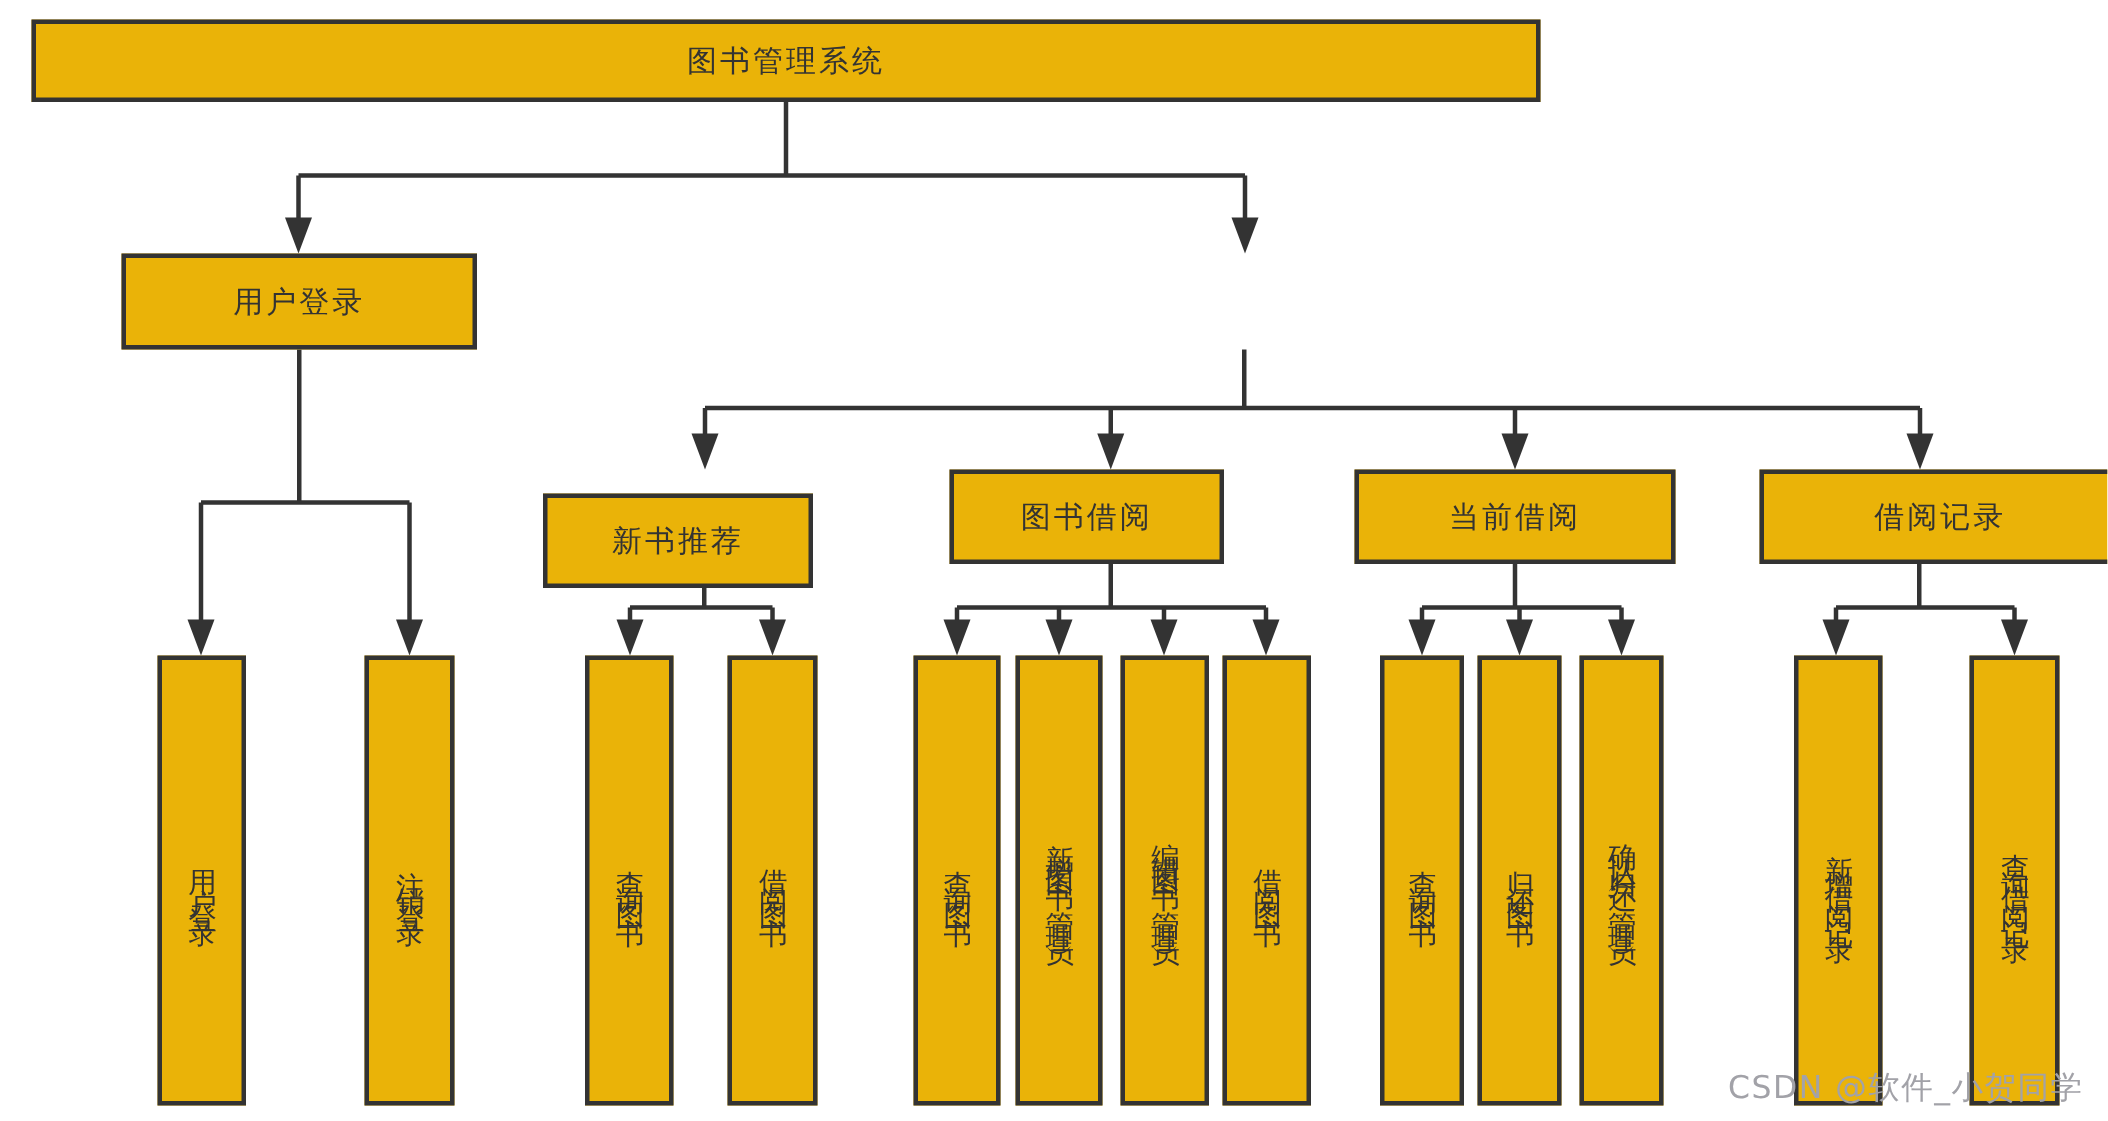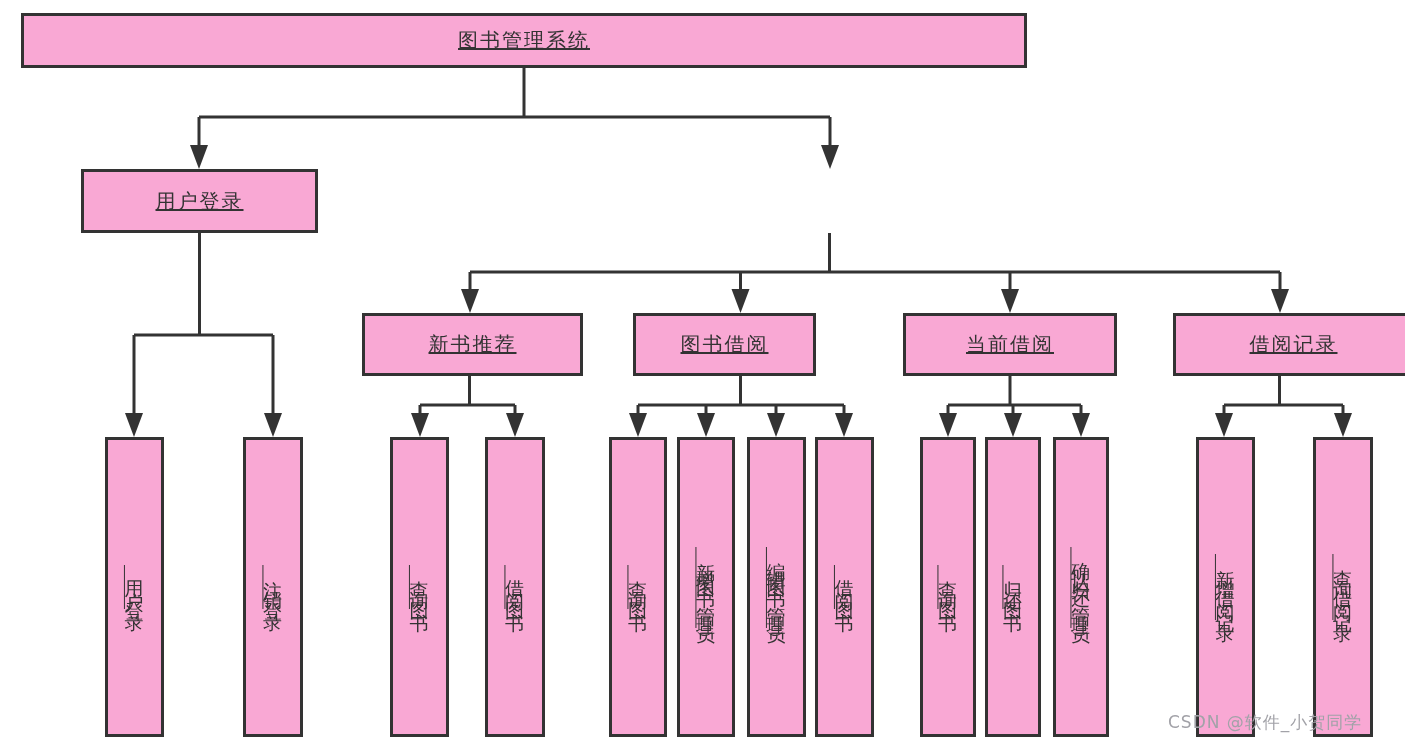--- a/index.html
+++ b/index.html
@@ -18,27 +18,26 @@
   .connectors {
     position: absolute;
     left: 0;
     top: 0;
     width: 1405px;
     height: 747px;
   }
   .node {
     position: absolute;
     box-sizing: border-box;
-    background: #f9a8d4;
+    background: #eab308;
     border: 3px solid #333333;
     display: flex;
     align-items: center;
     justify-content: center;
     color: #333333;
-    text-decoration: underline;
   }
   .node.h span {
     font-size: 20px;
     letter-spacing: 2px;
     white-space: nowrap;
   }
   .node.v span {
     writing-mode: vertical-rl;
     text-orientation: mixed;
     font-size: 19px;
@@ -46,25 +45,24 @@
     letter-spacing: 11px;
     white-space: nowrap;
   }
   .node.v.long span {
     letter-spacing: 9px;
   }
   .watermark {
     position: absolute;
     left: 1152px;
     top: 711px;
-    font-size: 17px;
+    font-size: 21px;
     color: #a2a2a8;
     letter-spacing: 1px;
     white-space: nowrap;
-    margin-left: 16px;
   }
 </style>
 </head>
 <body>
 
 <div class="stage">
 
   <svg class="connectors" viewBox="0 0 1405 747" xmlns="http://www.w3.org/2000/svg">
     <g stroke="#333333" stroke-width="3" fill="none">
 
@@ -135,21 +133,21 @@
   </svg>
 
   <div class="node h" style="left:21px; top:13px; width:1006px; height:55px">
     <span>图书管理系统</span>
   </div>
 
   <div class="node h" style="left:81px; top:169px; width:237px; height:64px">
     <span>用户登录</span>
   </div>
 
-  <div class="node h" style="left:362px; top:313px; width:221px; height:63px">
+  <div class="node h" style="left:362px; top:329px; width:180px; height:63px">
     <span>新书推荐</span>
   </div>
   <div class="node h" style="left:633px; top:313px; width:183px; height:63px">
     <span>图书借阅</span>
   </div>
   <div class="node h" style="left:903px; top:313px; width:214px; height:63px">
     <span>当前借阅</span>
   </div>
   <div class="node h" style="left:1173px; top:313px; width:241px; height:63px">
     <span>借阅记录</span>

